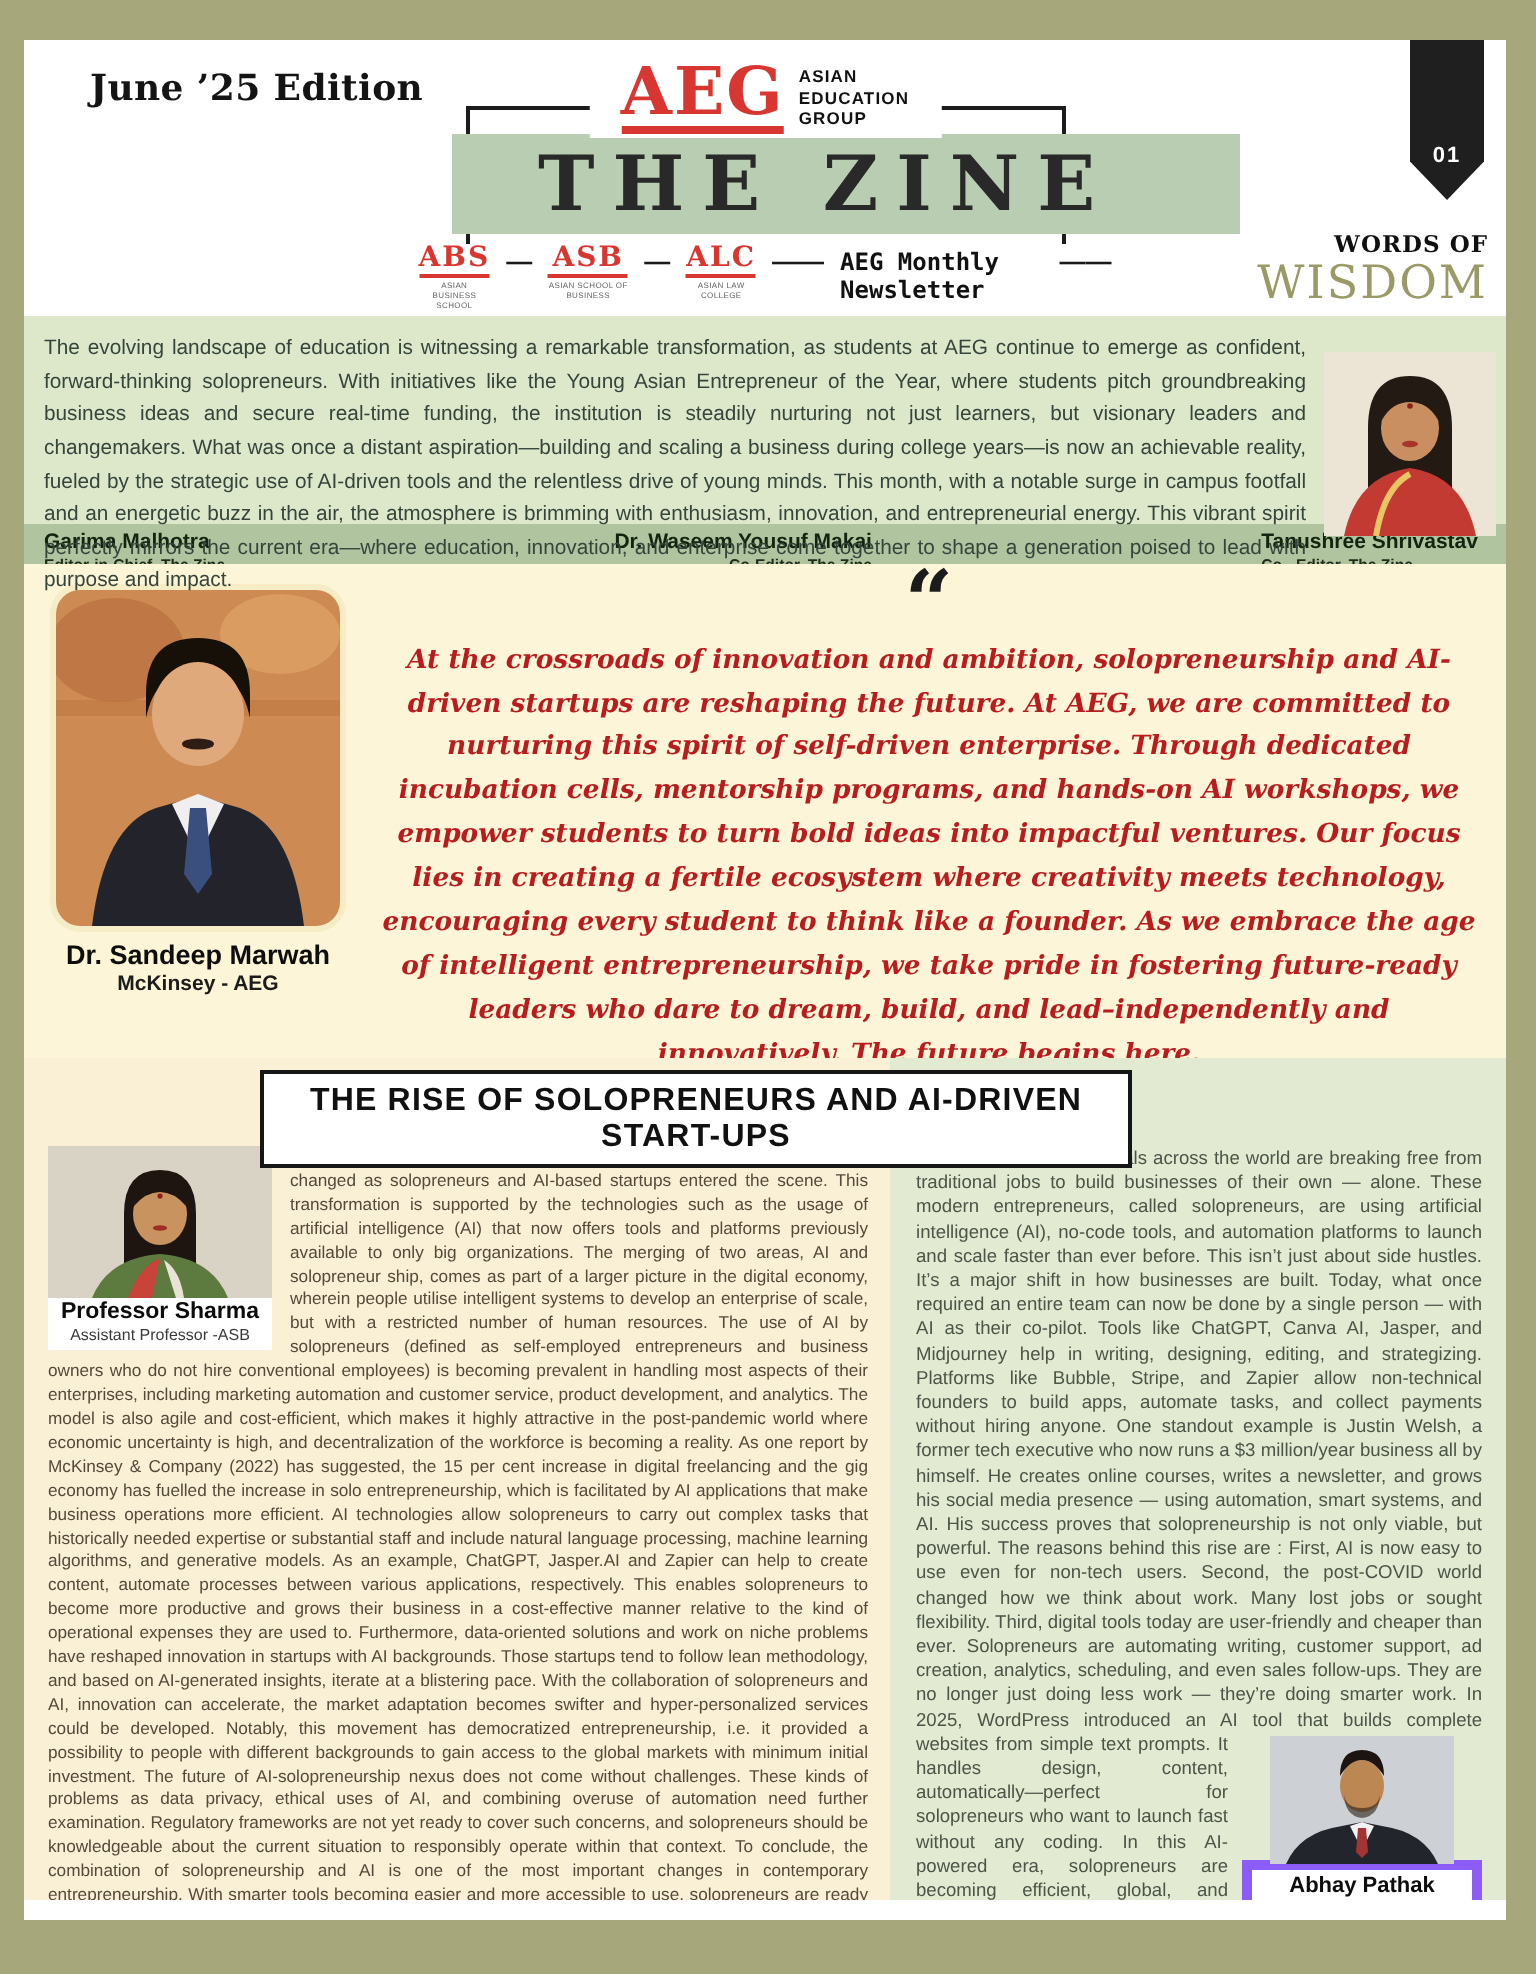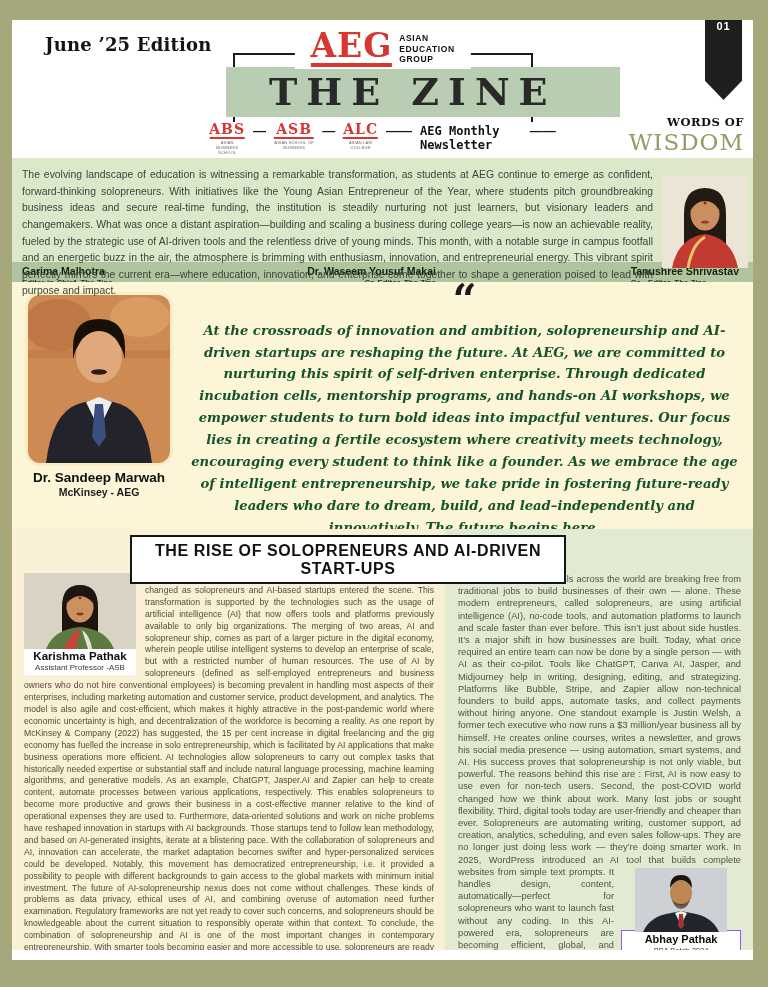--- a/index.html
+++ b/index.html
@@ -30,21 +30,21 @@
   .sub-row{position:absolute;top:102px;left:50%;transform:translateX(-50%);background:#fff;
            padding:0 12px;display:flex;align-items:flex-start;gap:8px;z-index:2;}
   .brand{text-align:center;}
   .brand-name{font-family:"DejaVu Serif",serif;font-weight:bold;font-size:14px;line-height:1;
               color:#d83731;border-bottom:2.5px solid #d83731;padding-bottom:1px;letter-spacing:1px;}
   .brand-cap{font-size:4px;color:#666;letter-spacing:.2px;margin-top:1px;}
   .dash{font-weight:bold;font-size:13px;color:#1a1a1a;margin-top:1px;}
   .nl-label{font-family:"DejaVu Sans Mono",monospace;font-weight:bold;font-size:12px;color:#111;margin-top:2px;}
   .page-badge{position:absolute;right:11px;top:0;width:37px;height:80px;background:#1f1f1f;
               clip-path:polygon(0 0,100% 0,100% 76%,50% 100%,0 76%);
-              display:flex;align-items:flex-start;justify-content:center;padding-bottom:16px;box-sizing:border-box;}
+              display:flex;align-items:flex-end;justify-content:center;padding-bottom:16px;box-sizing:border-box;}
   .page-num{color:#fff;font-weight:bold;font-size:11px;letter-spacing:1px;}
   .words{position:absolute;right:9px;top:97px;text-align:right;line-height:1;}
   .words-of{font-family:"DejaVu Serif",serif;font-weight:bold;font-size:11.5px;color:#101010;letter-spacing:.5px;}
   .wisdom{font-family:"DejaVu Serif",serif;font-size:23px;color:#9a9a66;letter-spacing:1px;margin-top:2px;}
 
   
   .intro{position:relative;height:104px;background:#dde8cb;padding:9px 12px 0 10px;box-sizing:border-box;z-index:1;}
   .intro-text{font-size:10.4px;line-height:1.6;color:#36453c;text-align:justify;margin-right:88px;}
   .tanu-photo{position:absolute;right:5px;top:18px;width:86px;height:92px;overflow:hidden;z-index:3;}
 
@@ -63,39 +63,39 @@
   .pres-photo{width:142px;height:168px;border-radius:12px;overflow:hidden;display:block;
               box-shadow:0 0 0 3px #f6ecc6;}
   .pres-photo svg{display:block;}
   .pres-name{font-weight:bold;font-size:13.5px;color:#0e0e0e;margin-top:7px;}
   .pres-role{font-weight:bold;font-size:10.5px;color:#1c1c1c;margin-top:1px;}
   .quote-block{position:absolute;left:178px;right:14px;top:2px;text-align:center;}
   .qmark{font-family:"DejaVu Serif",serif;font-weight:bold;font-size:42px;line-height:.8;color:#1b1b1b;}
   .qmark.open{margin-bottom:2px;}
   .qmark.close{margin-top:2px;}
   .quote-text{font-family:"DejaVu Serif",serif;font-style:italic;font-weight:bold;
-              font-size:13.2px;line-height:1.66;color:#14532d;}
+              font-size:13.2px;line-height:1.66;color:#b91c1c;}
 
   
   .article{position:relative;height:421px;display:flex;}
   .title-box{position:absolute;left:118px;top:6px;width:436px;background:#fff;border:2.5px solid #161616;
              text-align:center;padding:5px 0 4px;font-weight:bold;font-size:16px;letter-spacing:.6px;
              color:#111;z-index:2;box-sizing:border-box;}
   .col-left{width:433px;background:#faf0d5;padding:44px 11px 6px 12px;box-sizing:border-box;overflow:hidden;}
   .col-right{flex:1;background:#e2ebd2;padding:44px 12px 6px 13px;box-sizing:border-box;overflow:hidden;}
   .kar-card{float:left;width:112px;margin:0 9px 3px 0;text-align:center;}
   .kar-photo{width:112px;height:76px;display:block;overflow:hidden;}
   .kar-label{background:#fff;padding:1px 0 2px;}
   .kar-name{font-weight:bold;font-size:11.5px;color:#0d0d0d;line-height:1.15;}
   .kar-role{font-size:8px;color:#3a3a3a;line-height:1.2;}
   .left-text{font-size:8.6px;line-height:11.9px;color:#55493a;text-align:justify;margin:0;}
   .right-text{font-size:9.3px;line-height:12.2px;color:#4c5447;text-align:justify;margin:0;}
   .abhay-card{float:right;width:120px;margin:2px 0 2px 7px;text-align:center;}
   .abhay-photo{width:92px;height:64px;display:block;margin:0 auto;overflow:hidden;}
-  .abhay-label{background:#fff;border:1px solid #8b5cf6;padding:2px 2px 3px;margin-top:-2px;}
+  .abhay-label{background:#fff;border:5px solid #8b5cf6;padding:2px 2px 3px;margin-top:-2px;}
   .abhay-name{font-weight:bold;font-size:11px;color:#0d0d0d;line-height:1.15;}
   .abhay-role{font-size:7.5px;color:#3a3a3a;line-height:1.2;}
 </style>
 </head>
 <body>
 
 <div class="content">
 
   <div class="header">
     <div class="edition">June ’25 Edition</div>
@@ -217,21 +217,21 @@
             <ellipse cx="56" cy="34" rx="13.5" ry="15.5" fill="#c9935f"></ellipse>
             <path d="M43 30 Q44 17 56 17 Q68 17 69 30 Q63 23 56 23 Q49 23 43 30 Z" fill="#1f1510"></path>
             <ellipse cx="56" cy="41" rx="3.6" ry="1.4" fill="#9c3026"></ellipse>
             <circle cx="56" cy="25" r="1.3" fill="#8c1f1a"></circle>
             <path d="M22 76 Q30 56 56 54 Q82 56 90 76 Z" fill="#5d7a3f"></path>
             <path d="M40 76 Q46 60 56 56 L52 76 Z" fill="#c8433a"></path>
             <path d="M68 76 Q66 62 58 57 L64 76 Z" fill="#e9e3d5"></path>
           </svg>
         </span>
         <div class="kar-label">
-          <div class="kar-name">Karishma Pathak</div>
+          <div class="kar-name">Professor Sharma</div>
           <div class="kar-role">Assistant Professor -ASB</div>
         </div>
       </div>
       <p class="left-text">The entrepreneurial environment over the past few years has significantly changed as solopreneurs and AI-based startups entered the scene. This transformation is supported by the technologies such as the usage of artificial intelligence (AI) that now offers tools and platforms previously available to only big organizations. The merging of two areas, AI and solopreneur ship, comes as part of a larger picture in the digital economy, wherein people utilise intelligent systems to develop an enterprise of scale, but with a restricted number of human resources. The use of AI by solopreneurs (defined as self-employed entrepreneurs and business owners who do not hire conventional employees) is becoming prevalent in handling most aspects of their enterprises, including marketing automation and customer service, product development, and analytics. The model is also agile and cost-efficient, which makes it highly attractive in the post-pandemic world where economic uncertainty is high, and decentralization of the workforce is becoming a reality. As one report by McKinsey &amp; Company (2022) has suggested, the 15 per cent increase in digital freelancing and the gig economy has fuelled the increase in solo entrepreneurship, which is facilitated by AI applications that make business operations more efficient. AI technologies allow solopreneurs to carry out complex tasks that historically needed expertise or substantial staff and include natural language processing, machine learning algorithms, and generative models. As an example, ChatGPT, Jasper.AI and Zapier can help to create content, automate processes between various applications, respectively. This enables solopreneurs to become more productive and grows their business in a cost-effective manner relative to the kind of operational expenses they are used to. Furthermore, data-oriented solutions and work on niche problems have reshaped innovation in startups with AI backgrounds. Those startups tend to follow lean methodology, and based on AI-generated insights, iterate at a blistering pace. With the collaboration of solopreneurs and AI, innovation can accelerate, the market adaptation becomes swifter and hyper-personalized services could be developed. Notably, this movement has democratized entrepreneurship, i.e. it provided a possibility to people with different backgrounds to gain access to the global markets with minimum initial investment. The future of AI-solopreneurship nexus does not come without challenges. These kinds of problems as data privacy, ethical uses of AI, and combining overuse of automation need further examination. Regulatory frameworks are not yet ready to cover such concerns, and solopreneurs should be knowledgeable about the current situation to responsibly operate within that context. To conclude, the combination of solopreneurship and AI is one of the most important changes in contemporary entrepreneurship. With smarter tools becoming easier and more accessible to use, solopreneurs are ready to start a new era of digital-first and innovation-driven, groundbreaking startups that redefine old business paradigms.</p>
     </div>
 
     <div class="col-right">
       <p class="right-text">
         <span>In this digital era individuals across the world are breaking free from traditional jobs to build businesses of their own — alone. These modern entrepreneurs, called solopreneurs, are using artificial intelligence (AI), no-code tools, and automation platforms to launch and scale faster than ever before. This isn’t just about side hustles. It’s a major shift in how businesses are built. Today, what once required an entire team can now be done by a single person — with AI as their co-pilot. Tools like ChatGPT, Canva AI, Jasper, and Midjourney help in writing, designing, editing, and strategizing. Platforms like Bubble, Stripe, and Zapier allow non-technical founders to build apps, automate tasks, and collect payments without hiring anyone. One standout example is Justin Welsh, a former tech executive who now runs a $3 million/year business all by himself. He creates online courses, writes a newsletter, and grows his social media presence — using automation, smart systems, and AI. His success proves that solopreneurship is not only viable, but powerful. The reasons behind this rise are : First, AI is now easy to use even for non-tech users. Second, the post-COVID world changed how we think about work. Many lost jobs or sought flexibility. Third, digital tools today are user-friendly and cheaper than ever. Solopreneurs are automating writing, customer support, ad creation, analytics, scheduling, and even sales follow-ups. They are no longer just doing less work — they’re doing smarter work. In 2025, WordPress introduced an AI tool that builds</span>
         <span class="abhay-card">

